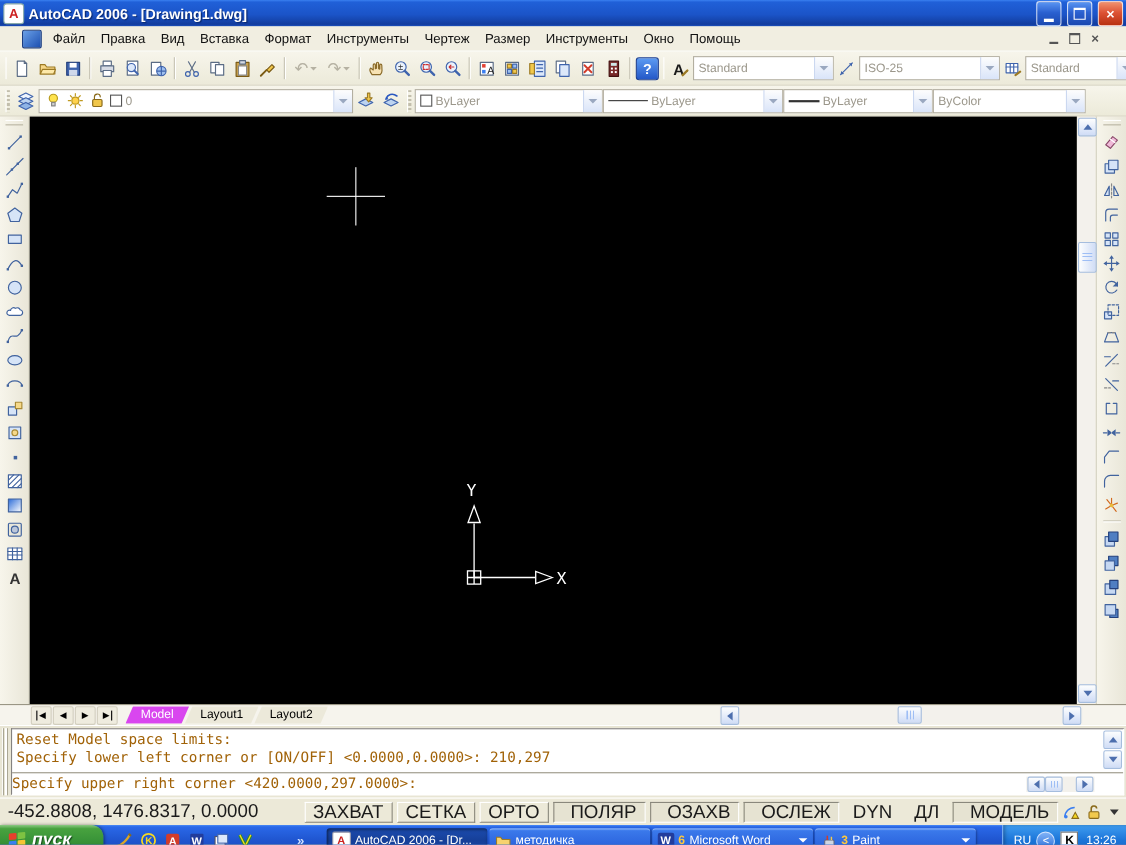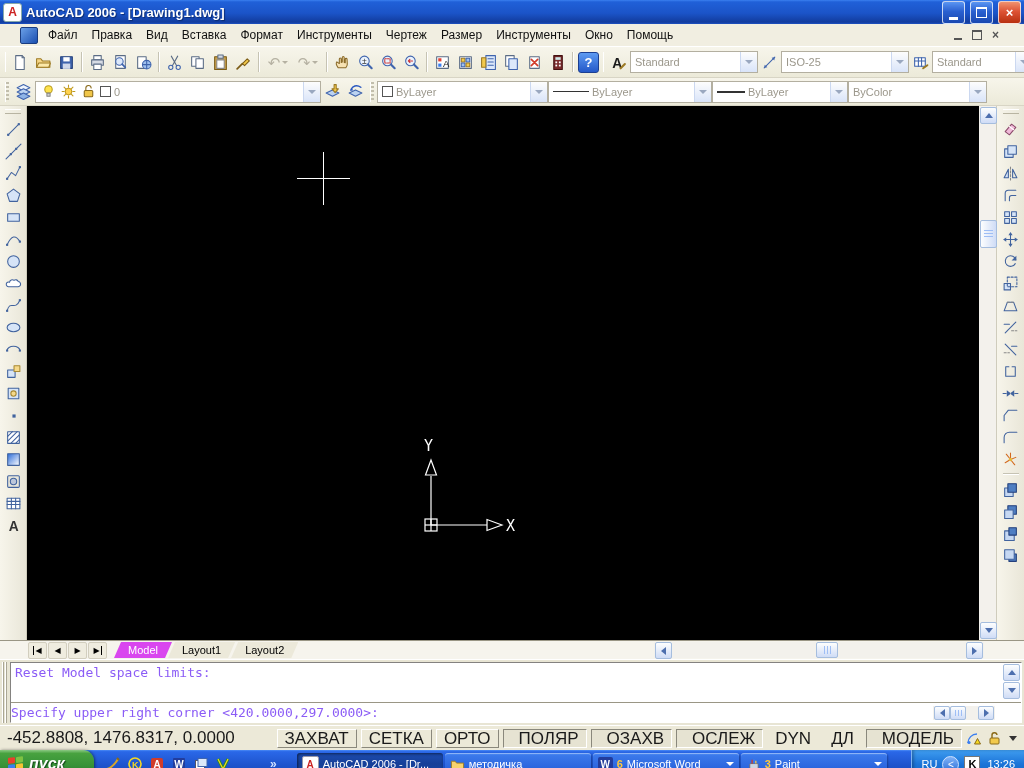--- a/index.html
+++ b/index.html
@@ -105,21 +105,21 @@
   .hl{left:1px;top:0;} .hr{right:1px;left:auto;top:0;}
   .hthumb{position:absolute;left:162px;top:0;width:20px;height:14px;border:1px solid #a5bdde;
     border-radius:2px;background:linear-gradient(180deg,#fdfefe,#cfdcf6);}
   .hthumb::after{content:"";position:absolute;top:3px;bottom:3px;left:7px;width:8px;
     background:repeating-linear-gradient(90deg,#9ebef5 0 1px,transparent 1px 3px);}
 
   
   #cmdwin{height:61px;background:#e8e5d4;border-top:1px solid #fff;display:flex;padding:2px;gap:2px;}
   .cmd-grip{width:6px;background:repeating-linear-gradient(90deg,#fff 0 1px,#aaa694 1px 2px,transparent 2px 3px);}
   .cmd-main{flex:1;background:#fff;border:1px solid;border-color:#848280 #fff #fff #848280;
-    font-family:"DejaVu Sans Mono","Liberation Mono",monospace;font-size:13px;color:#8b5cf6;
+    font-family:"DejaVu Sans Mono","Liberation Mono",monospace;font-size:13px;color:#a16207;
     display:flex;flex-direction:column;position:relative;}
   .cmd-hist{flex:1;padding:1px 4px 0 4px;border-bottom:1px solid #9a9685;}
   .cmd-hist div{line-height:17px;white-space:pre;}
   .cmd-input{height:19px;display:flex;align-items:center;padding:0 0;white-space:pre;}
   .cmdv{position:absolute;right:1px;top:1px;width:17px;}
   .cmdv .sbtn{position:static;margin:0 0 1px 0;}
   .cmdh{position:absolute;right:26px;bottom:2px;width:62px;height:14px;background:#f3f1ec;}
   .cmdh .sbtn{width:14px;height:12px;}
   .cmdh .hthumb{left:17px;width:14px;height:12px;}
   .cmdh .hthumb::after{left:4px;width:7px;}
@@ -796,20 +796,21 @@
           <i class="tri-right"></i>
         </div>
     </div>
   </div>
 
   <div id="cmdwin">
     <div class="cmd-grip"></div>
     <div class="cmd-main">
       <div class="cmd-hist">
         <div>Reset Model space limits:</div>
+        <div>Specify lower left corner or [ON/OFF] &lt;0.0000,0.0000&gt;: 210,297</div>
       </div>
       <div class="cmd-input">Specify upper right corner &lt;420.0000,297.0000&gt;:</div>
       <div class="cmdv">
         <div class="sbtn">
             <i class="tri-up"></i>
           </div>
         <div class="sbtn">
             <i class="tri-down"></i>
           </div>
       </div>

